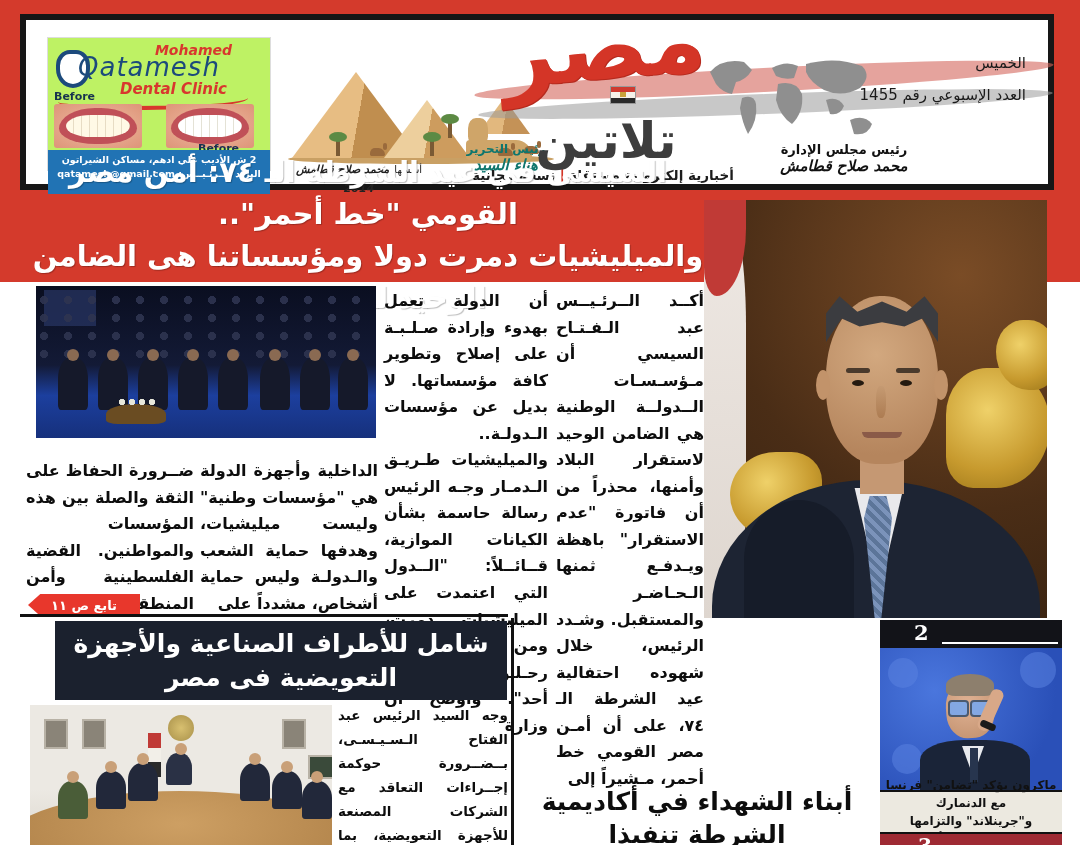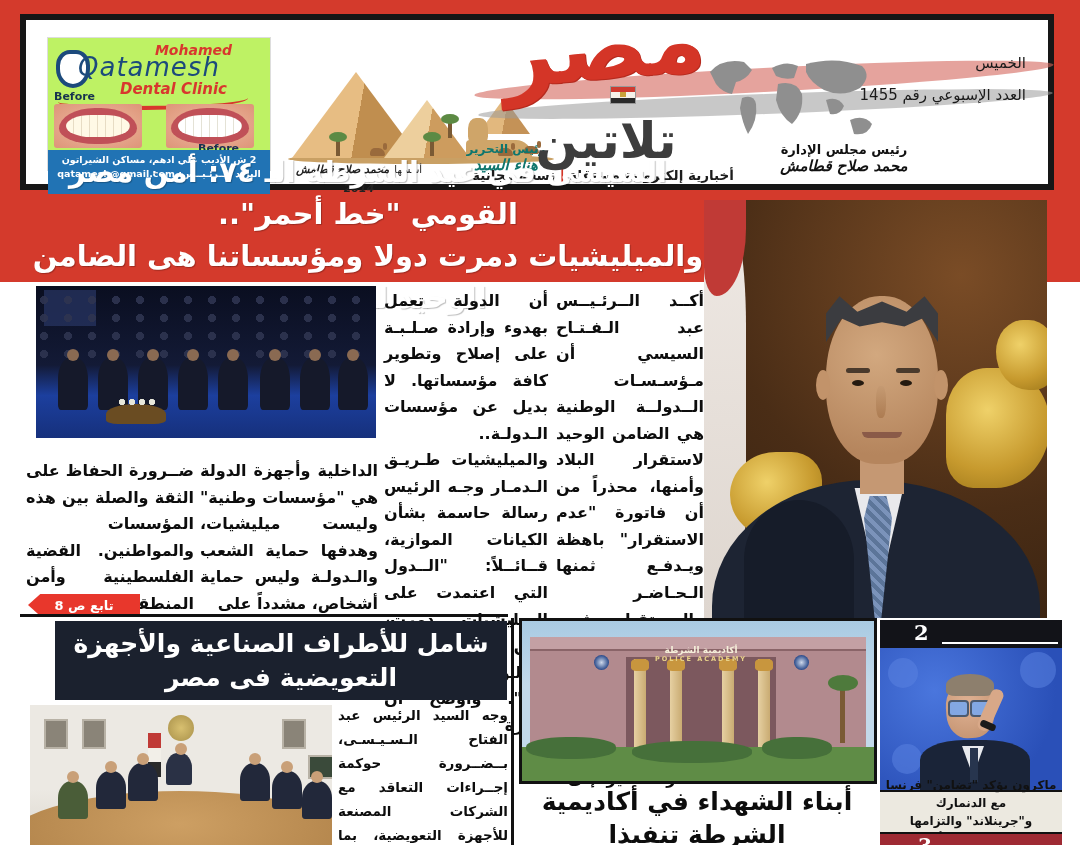--- a/index.html
+++ b/index.html
@@ -315,21 +315,21 @@
     <div class="abs vip vip7"></div>
     <div class="abs vip vip8"></div>
     <div class="abs conf-table"></div>
     <div class="abs conf-flowers"></div>
   </div>
 
   <div class="abs lead-col col1">أكــد الــرئـيــس عبد الـفـتـاح السيسي أن مـؤسـسـات الــدولــة الوطنية هي الضامن الوحيد لاستقرار البلاد وأمنها، محذراً من أن فاتورة "عدم الاستقرار" باهظة ويـدفـع ثمنها الـحـاضـر والمستقبل. وشـدد الرئيس، خلال شهوده احتفالية عيد الشرطة الـ ٧٤، على أن أمـن مصر القومي خط أحمر، مـشيراً إلى</div>
   <div class="abs lead-col col2">أن الدولة تعمل بهدوء وإرادة صـلـبـة على إصلاح وتطوير كافة مؤسساتها. لا بديل عن مؤسسات الـدولـة.. والميليشيات طـريـق الـدمـار وجـه الرئيس رسالة حاسمة بشأن الكيانات الموازية، قــائــلاً: "الــدول التي اعتمدت على الميليشيات دمرت، ومن فعلوا ذلك رحـلـوا ولـم يحمهم أحد". وأوضح أن وزارة</div>
   <div class="abs lead-col col3">الداخلية وأجهزة الدولة هي "مؤسسات وطنية" وليست ميليشيات، وهدفها حماية الشعب والـدولـة وليس حماية أشخاص، مشدداً على</div>
   <div class="abs lead-col col4">ضــرورة الحفاظ على الثقة والصلة بين هذه المؤسسات والمواطنين. القضية الفلسطينية وأمن المنطقة.</div>
-  <div class="abs cont-tag">تابع ص 8</div>
+  <div class="abs cont-tag">تابع ص ١١</div>
 
   <div class="abs rule-left"></div>
   <div class="abs vrule"></div>
 
   <div class="abs ind-head">
     <div>شامل للأطراف الصناعية والأجهزة التعويضية فى مصر</div>
   </div>
 
   <div class="abs meet">
     <div class="abs meet-frame mf1"></div>
@@ -343,41 +343,20 @@
     <div class="abs meet-fig fg1"></div>
     <div class="abs meet-fig fg2"></div>
     <div class="abs meet-fig fg3"></div>
     <div class="abs meet-fig fg4"></div>
     <div class="abs meet-fig fg5"></div>
     <div class="abs meet-fig fg6"></div>
   </div>
 
   <div class="abs ind-body">وجه السيد الرئيس عبد الفتاح الـسـيـسـى، بــضــرورة حوكمة إجــراءات التعاقد مع الشركات المصنعة للأجهزة التعويضية، بما يضمن الالتزام بالمواصفات الفنية والجودة العالمية، واعتماد العقود وفقا لضوابط واضحة، وتقييم أداء الشركات بشكل دوري، والتأكد</div>
 
-  <div class="abs police">
-    <div class="abs pa-build">
-      <div class="abs pa-cornice"></div>
-      <div class="abs pa-recess"></div>
-      <div class="abs pa-col pc1"></div>
-      <div class="abs pa-col pc2"></div>
-      <div class="abs pa-col pc3"></div>
-      <div class="abs pa-col pc4"></div>
-      <div class="abs pa-sign">
-        <span>أكاديمية الشرطة</span>
-        <span class="en">POLICE ACADEMY</span>
-      </div>
-      <div class="abs pa-emblem pe1"></div>
-      <div class="abs pa-emblem pe2"></div>
-    </div>
-    <div class="abs pa-lawn"></div>
-    <div class="abs pa-hedge ph1"></div>
-    <div class="abs pa-hedge ph2"></div>
-    <div class="abs pa-hedge ph3"></div>
-    <div class="abs pa-palm"></div>
-  </div>
 
   <div class="abs acad-head">
     <div>أبناء الشهداء في أكاديمية الشرطة تنفيذا</div>
 
   </div>
 
   <div class="abs mac-bar">
     <div class="abs mac-num">2</div>
     <div class="abs mac-line"></div>
   </div>

